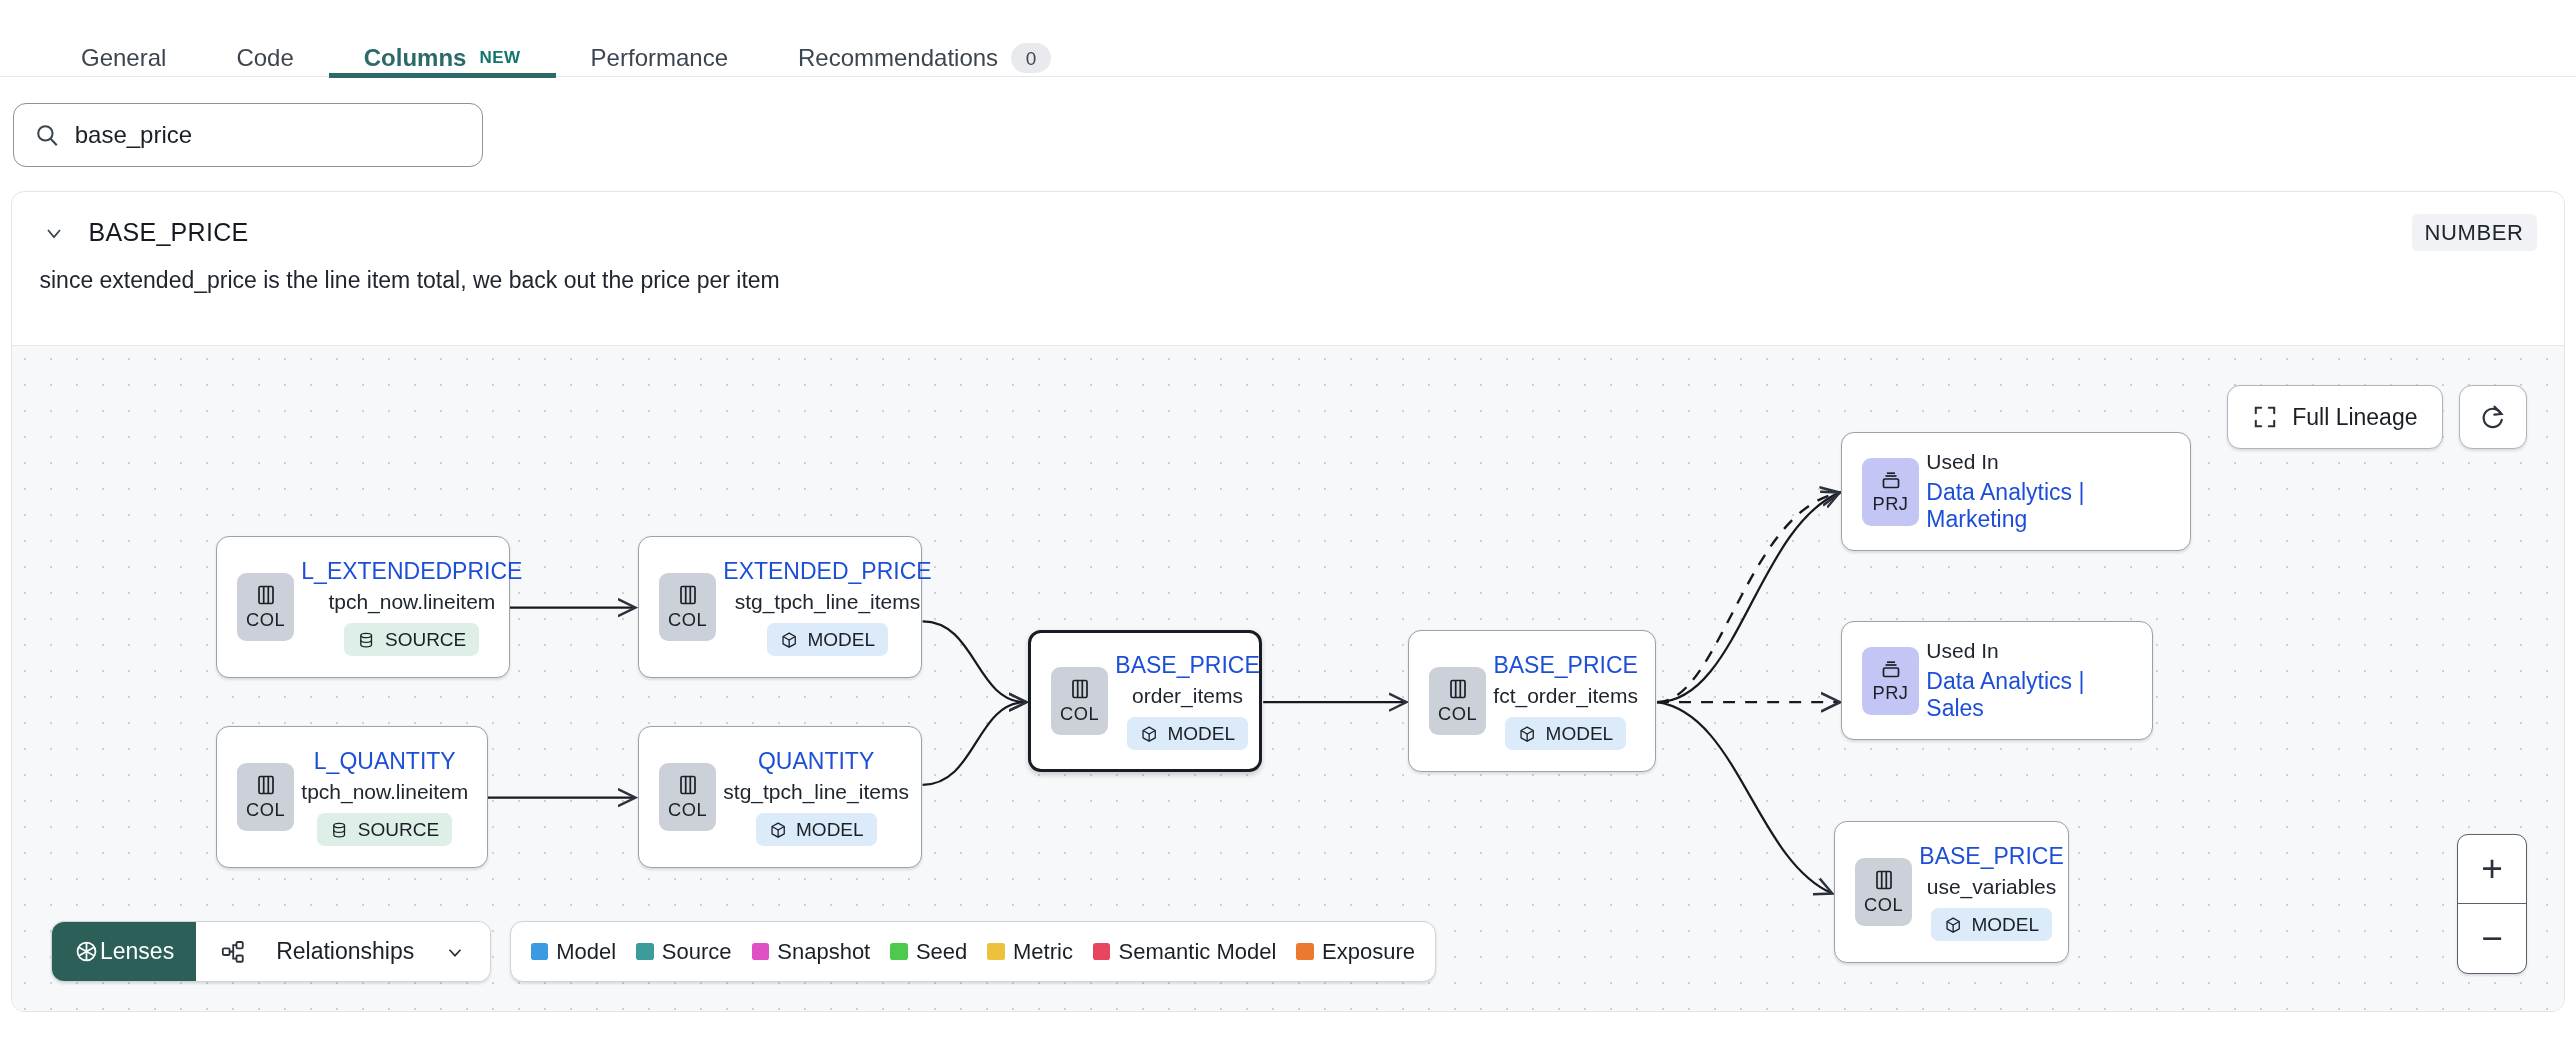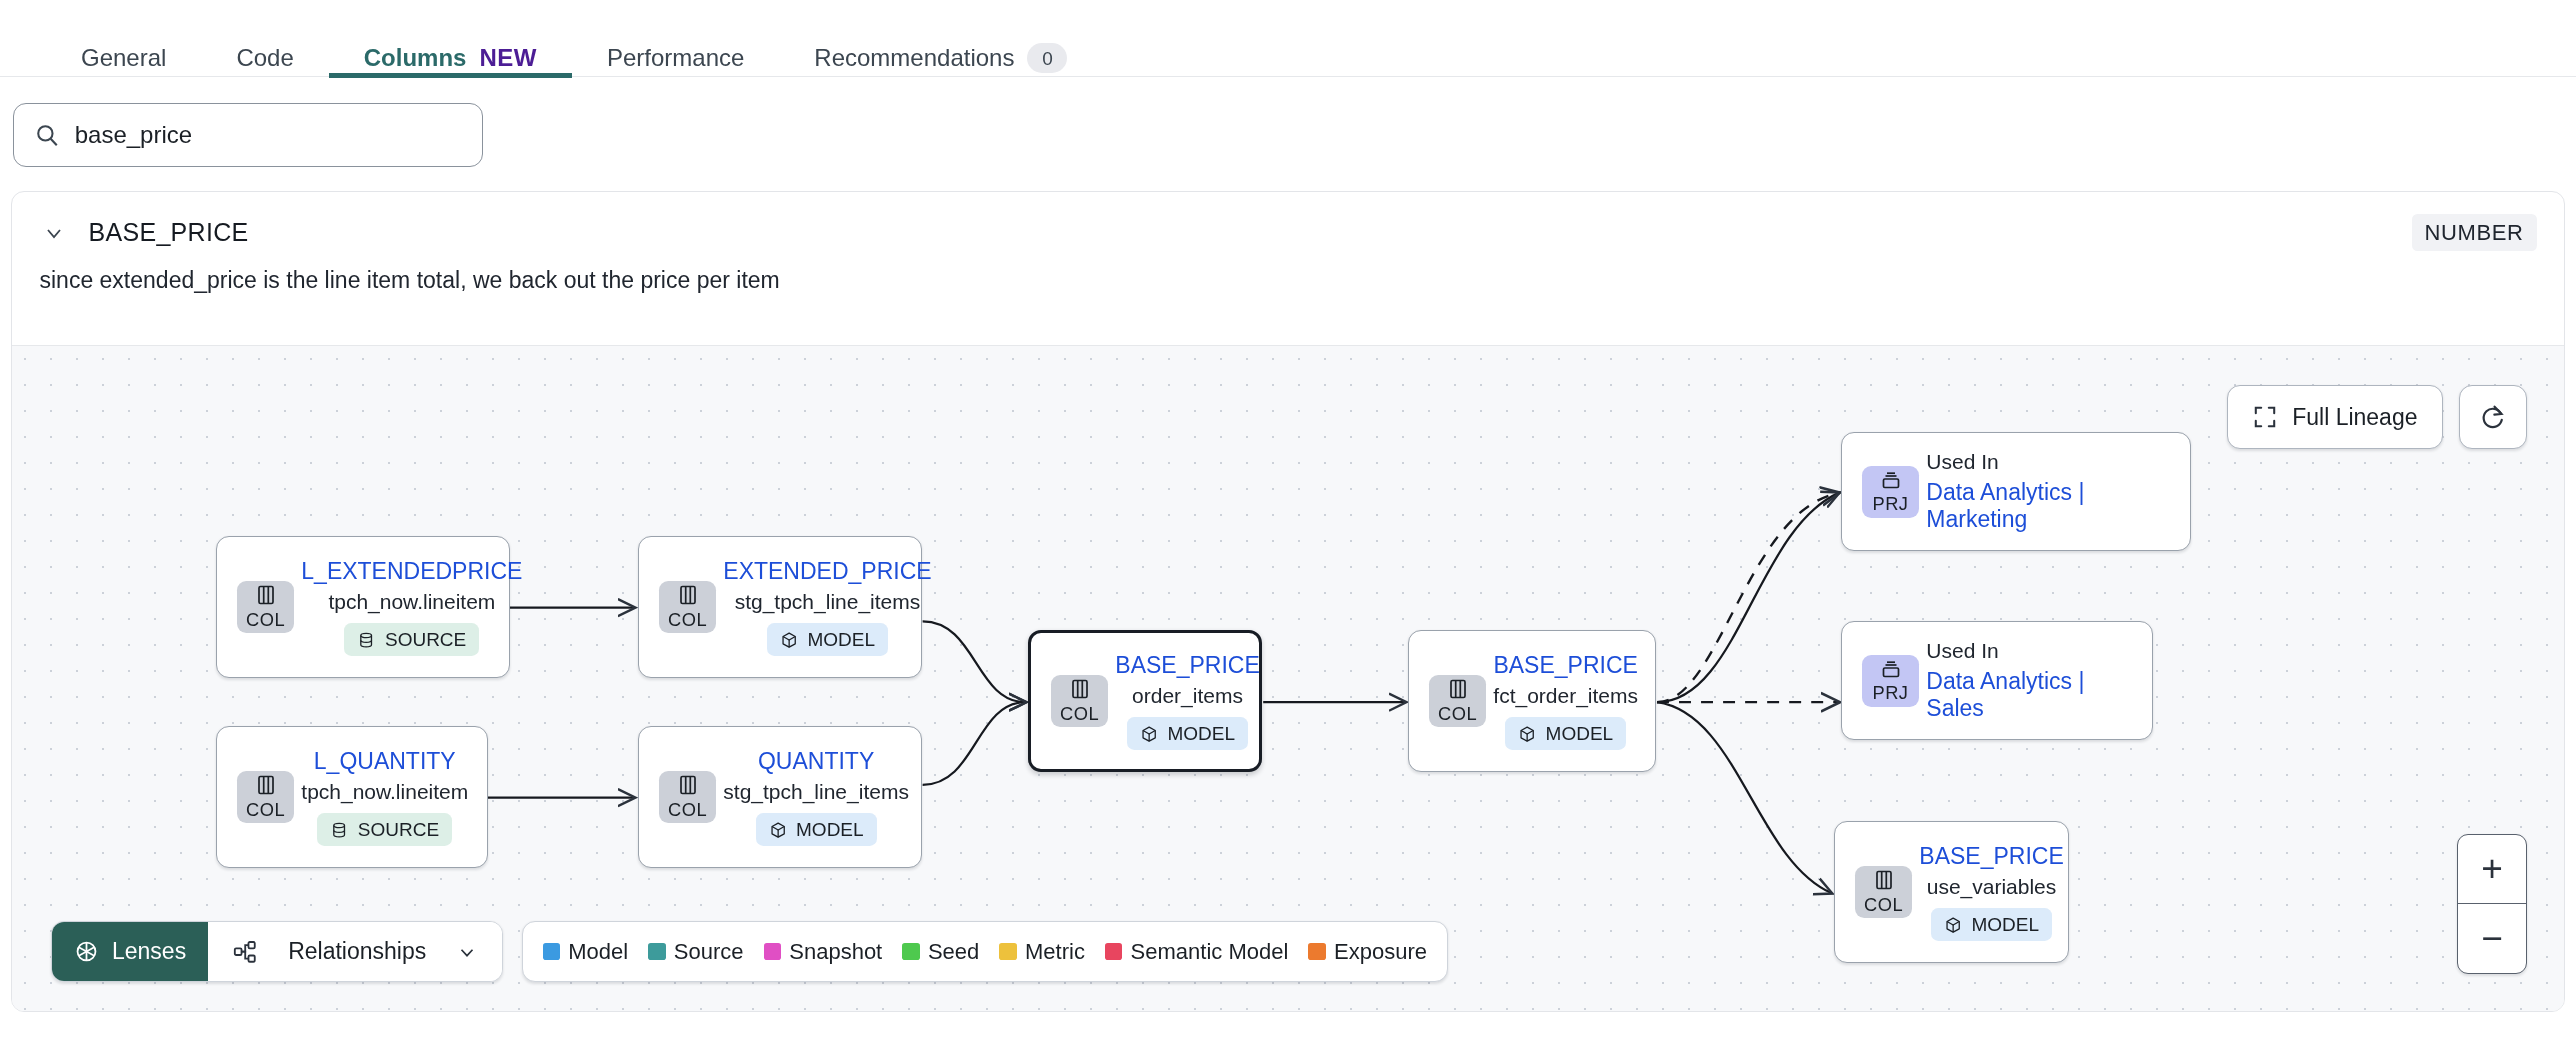--- a/index.html
+++ b/index.html
@@ -32,23 +32,23 @@
   }
   .tab.active { color: #2b6a69; font-weight: bold; }
   .tab.active::after {
     content: "";
     position: absolute;
     left: 0; right: 0; bottom: -1.8px;
     height: 4.6px;
     background: #2b6a69;
   }
   .tab .new-badge {
-    font-size: 24px;
+    font-size: 17px;
     font-weight: bold;
-    color: #4c1d95;
+    color: #0f766e;
     letter-spacing: 0.5px;
   }
   .tab .count-pill {
     background: #e9eaee;
     color: #3c4650;
     border-radius: 916px;
     font-size: 19px;
     padding: 5.5px 14.7px;
     line-height: 1;
     font-weight: normal;
@@ -126,21 +126,21 @@
     background: #fff;
     border: 1.8px solid #9aa2ac;
     border-radius: 13px;
     display: flex;
     align-items: center;
     box-shadow: 0 1.8px 2.8px rgba(20,26,36,.12);
     cursor: pointer;
   }
   .node.selected { border: 3.7px solid #181d25; box-shadow: 0 2.8px 5.5px rgba(20,26,36,.2); }
   .node .kind {
-    width: 57px; height: 52px;
+    width: 57px; height: 68px;
     background: #ccd0d8;
     border-radius: 9.2px;
     display: flex; flex-direction: column;
     align-items: center; justify-content: center;
     gap: 1.8px;
     margin: 0 7.3px 0 20px;
     flex: none;
   }
   .node .kind.prj { background: #c3c6f4; }
   .node .kind .kind-label { font-size: 18.3px; color: #1b2026; letter-spacing: 0.5px; }
@@ -202,21 +202,21 @@
     border-radius: 13px;
     overflow: hidden;
     border: 1.8px solid #cfd4db;
     background: #fff;
     box-shadow: 0 1.8px 2.8px rgba(20,26,36,.12);
     height: 61px;
   }
   .lens-btn {
     background: #2b5f57;
     color: #fff;
-    display: flex; align-items: center; gap: 13px;
+    display: flex; align-items: center; gap: 1px;
     padding: 0 22px;
     font-size: 23px;
     cursor: pointer;
   }
   .rel-btn {
     display: flex; align-items: center; gap: 30px;
     padding: 0 24px;
     font-size: 23px; color: #1b2026;
     cursor: pointer;
     background: #fff;

